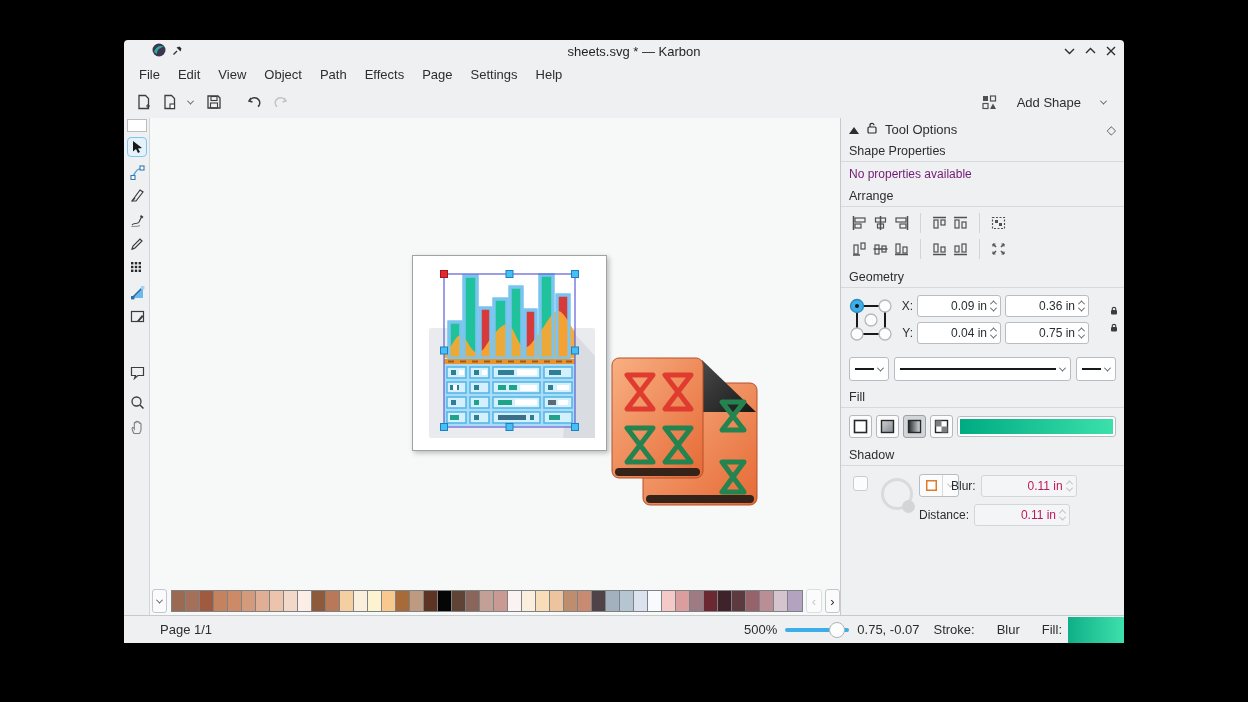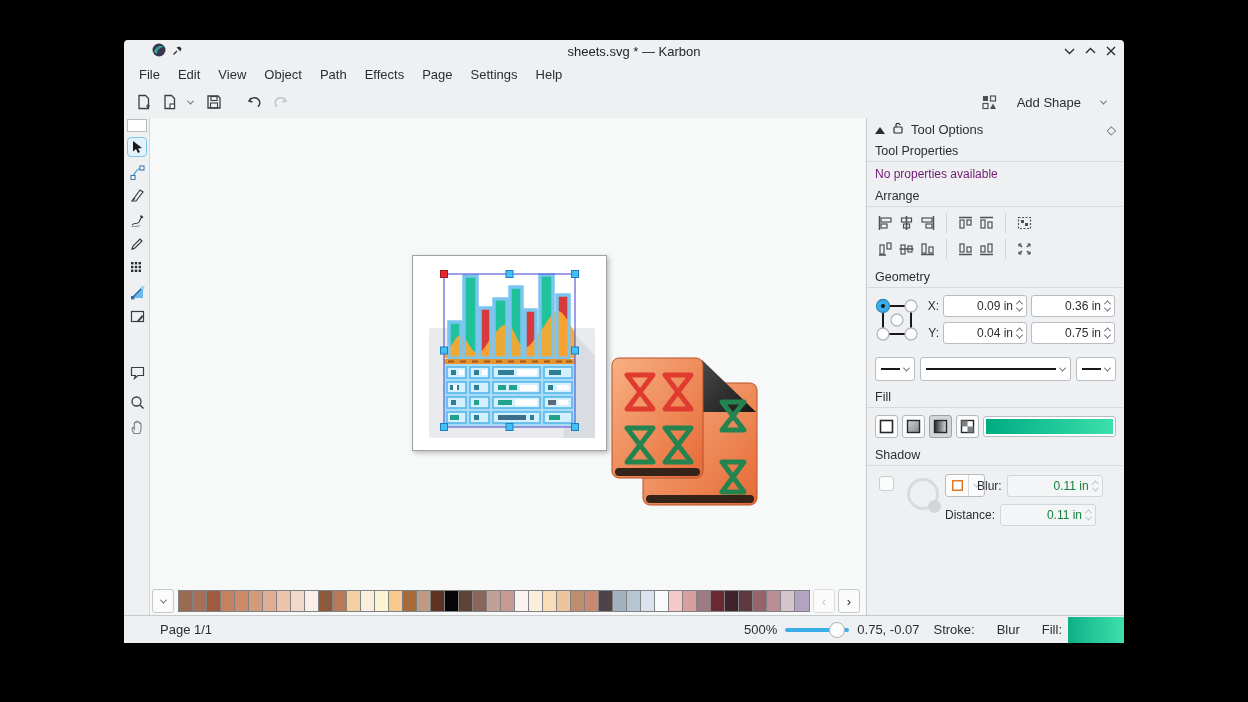--- a/index.html
+++ b/index.html
@@ -43,39 +43,39 @@
   .pal-dd{width:22px;height:24px;margin-left:2px;border:1px solid #c4c8cc;border-radius:3px;background:#fbfbfb;
           display:flex;align-items:center;justify-content:center;}
   .swatches{display:flex;margin-left:4px;height:22px;border:1px solid #7e8285;}
   .swatch{width:14px;height:20px;border-right:1px solid #7e8285;}
   .swatch:last-child{border-right:none;}
   .pal-nav{width:22px;height:24px;border:1px solid #c4c8cc;border-radius:3px;background:#fbfbfb;margin-left:3px;
            display:flex;align-items:center;justify-content:center;font-size:13px;}
   .pal-nav.disabled{color:#c3c7ca;border-color:#dcdfe2;}
 
   
-  .panel{width:258px;flex:none;background:#eff0f1;border-left:1px solid #c6cacd;padding:0 0 0 0;position:relative;font-size:12px;}
+  .panel{width:284px;flex:none;background:#eff0f1;border-left:1px solid #c6cacd;padding:0 0 0 0;position:relative;font-size:12px;}
   .panel-header{display:flex;align-items:center;gap:8px;padding:4px 8px;}
   .panel-header .spacer{flex:1;}
   .sect{padding:3px 8px;border-bottom:1px solid #d7dadd;color:#2b2e31;font-size:12.5px;}
   .muted{color:#701a75;padding:5px 8px;}
   .arrange-grid{display:flex;flex-direction:column;gap:6px;padding:6px 8px 8px;}
   .arr-row{display:flex;align-items:center;}
   .arr-btn{width:21px;height:19px;display:flex;align-items:center;justify-content:center;}
   .arr-sep{width:1px;height:20px;background:#d2d5d8;margin:0 8px;}
 
   .geo{display:flex;padding:7px 6px 7px 8px;gap:6px;align-items:center;}
   .anchor{width:44px;height:46px;position:relative;flex:none;}
   .geo-fields{flex:1;display:flex;flex-direction:column;gap:5px;}
   .geo-row{display:flex;align-items:center;gap:4px;}
   .geo-row .lbl{width:14px;text-align:right;}
   .spinbox{height:22px;background:#fff;border:1px solid #b8bdc3;border-radius:3px;display:flex;align-items:center;
            justify-content:flex-end;padding:0 4px 0 6px;gap:4px;}
   .spinbox .val{white-space:nowrap;}
-  .spinbox.disabled{background:#f4f5f6;border-color:#d3d6d9;color:#15803d;}
+  .spinbox.disabled{background:#f4f5f6;border-color:#d3d6d9;color:#be185d;}
   .spin-arrows{display:flex;flex-direction:column;gap:2px;align-items:center;}
   .caret{display:block;width:5px;height:5px;border-left:1.4px solid #5c6064;border-top:1.4px solid #5c6064;}
   .caret.up{transform:rotate(45deg) translate(1px,1px);}
   .caret.down{transform:rotate(225deg) translate(1px,1px);}
   .spinbox.disabled .caret{border-color:#b9bdc1;}
   .locks{display:flex;flex-direction:column;gap:3px;margin-left:2px;}
 
   .line-row{display:flex;gap:5px;padding:6px 8px;}
   .dd{height:24px;background:#fff;border:1px solid #b8bdc3;border-radius:3px;display:flex;align-items:center;
       padding:0 5px;gap:4px;}
@@ -501,21 +501,21 @@
               </svg></span>
         <span><svg width="10" height="12" viewBox="0 0 10 12">
                 <rect x="1" y="5" width="8" height="6" rx="1" fill="none" stroke="#2b2e31" stroke-width="1.2"></rect>
                 <path d="M3 5 V3.2 C3 .8,7 .8,7 3.2" fill="none" stroke="#2b2e31" stroke-width="1.2"></path>
               </svg></span>
         <span style="font-size:13px;">Tool Options</span>
         <span class="spacer"></span>
         <span style="color:#5c6064;">◇</span>
       </div>
 
-      <div class="sect">Tool Properties</div>
+      <div class="sect">Shape Properties</div>
       <div class="muted">No properties available</div>
 
       <div class="sect">Arrange</div>
       <div class="arrange-grid">
         <div class="arr-row">
           <span class="arr-btn">
                 <svg width="15" height="14" viewBox="0 0 15 14">
                   <path d="M1.5 0 V14" stroke="#4d5156" stroke-width="1.5"></path>
                   <rect x="3" y="2" width="10" height="4" fill="none" stroke="#4d5156" stroke-width="1.2"></rect>
                   <rect x="3" y="8" width="6" height="4" fill="none" stroke="#4d5156" stroke-width="1.2"></rect>

